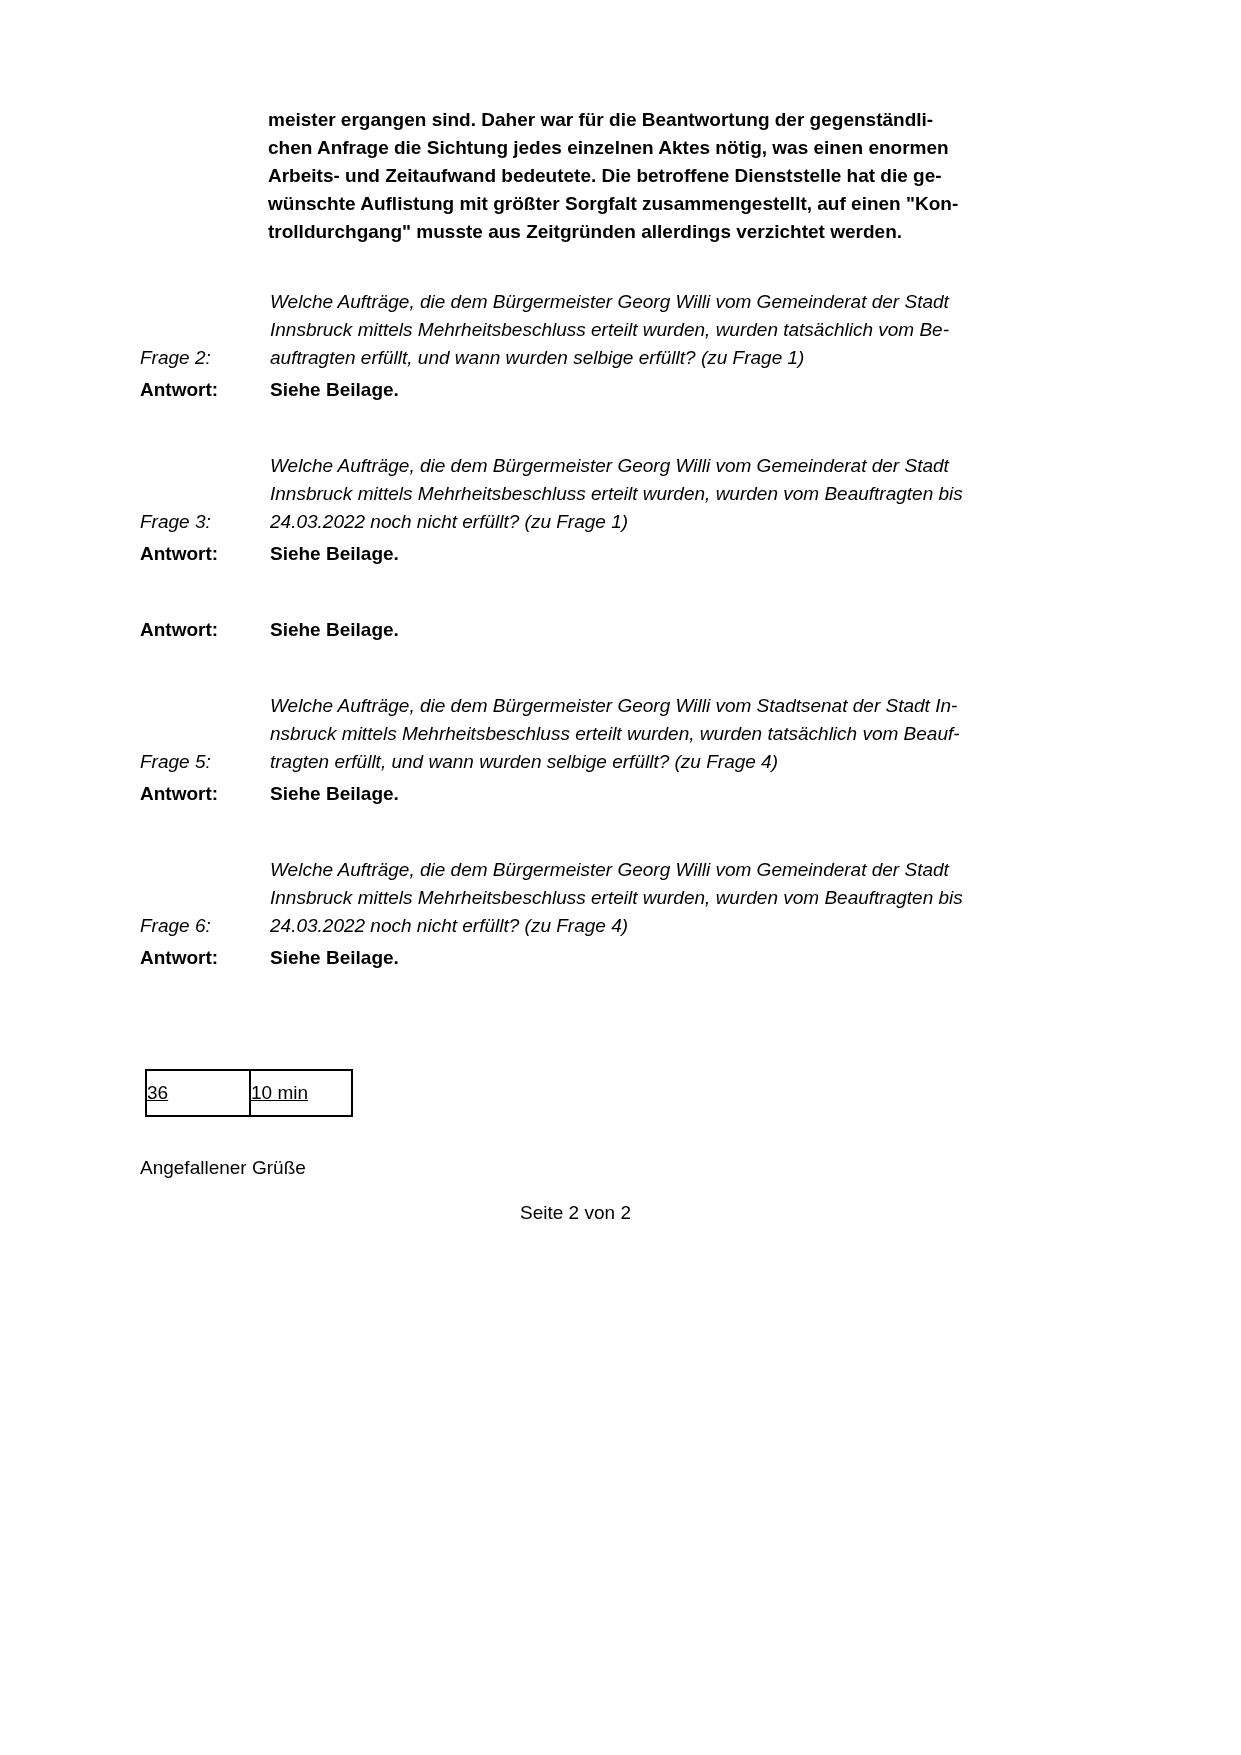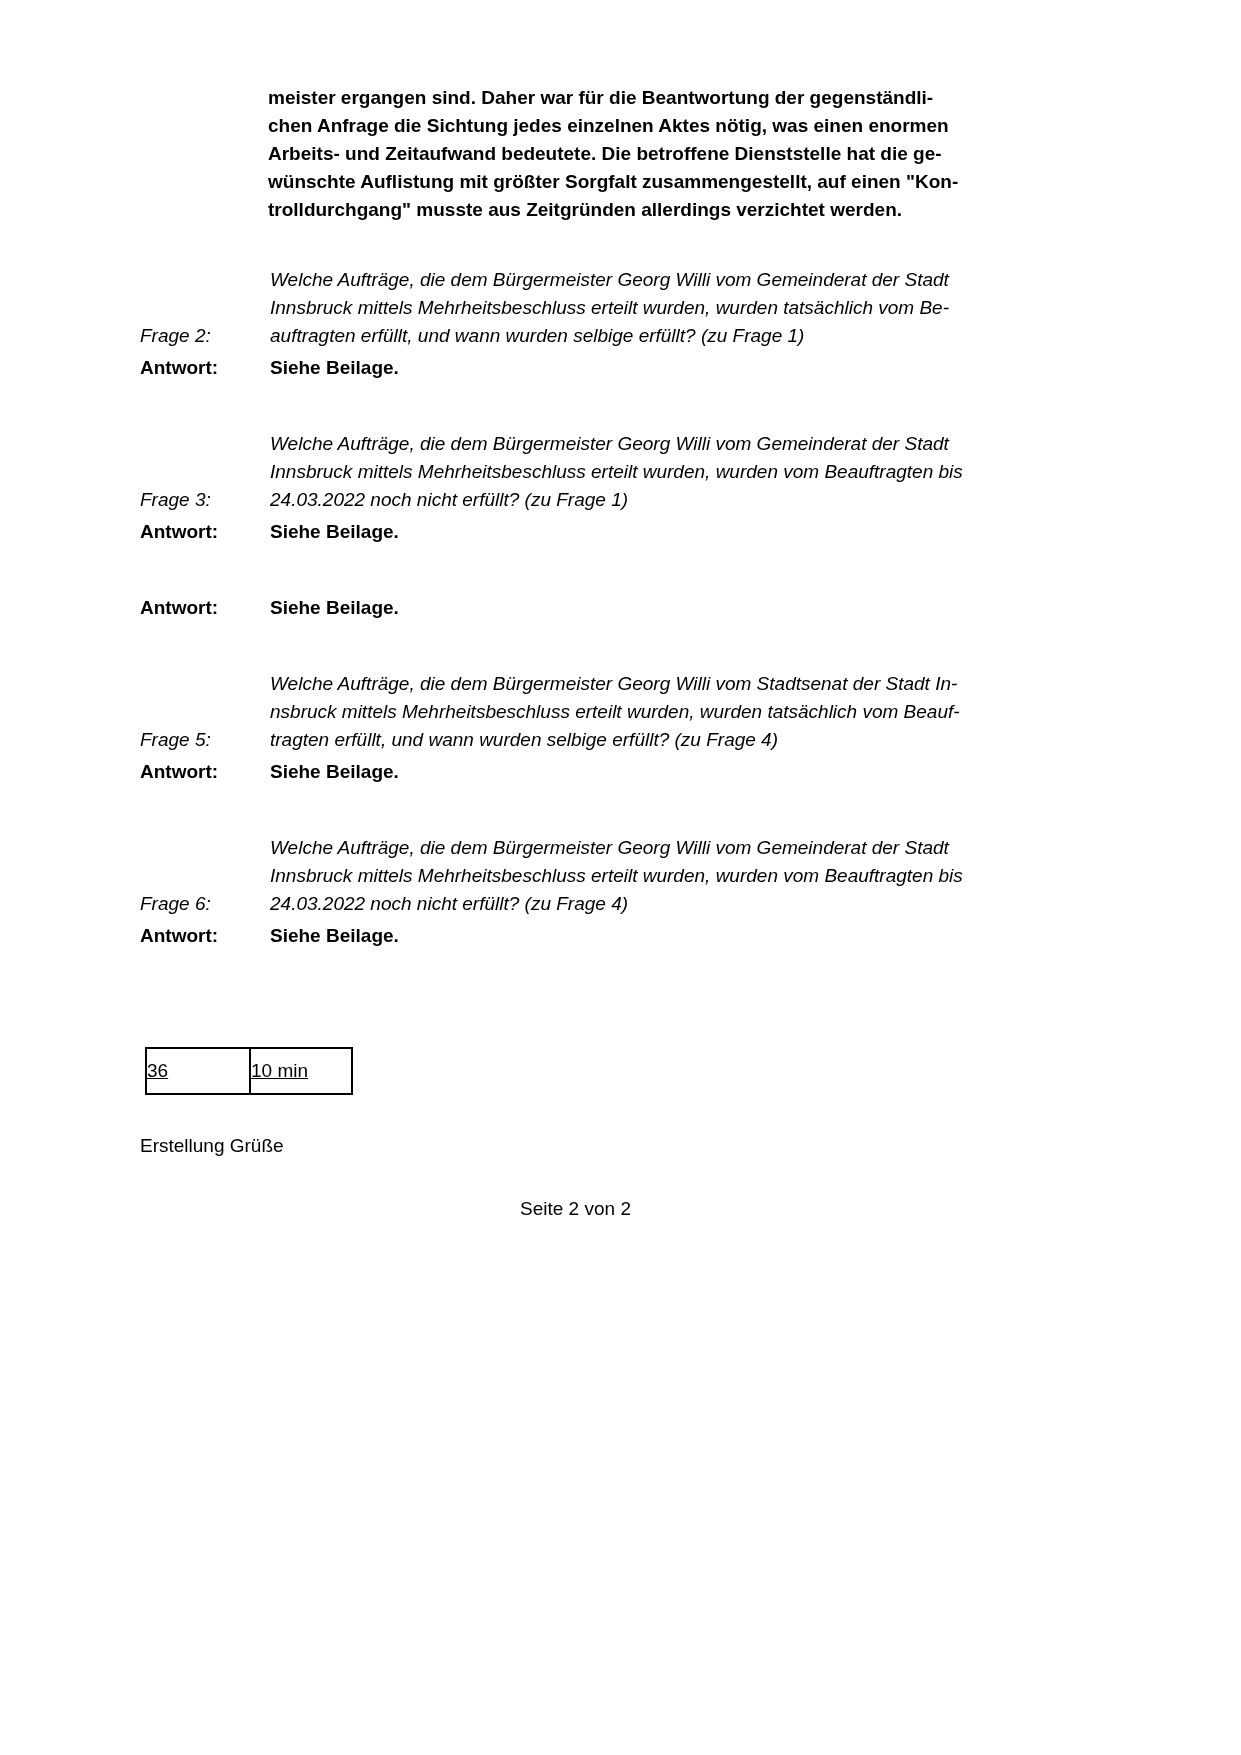--- a/index.html
+++ b/index.html
@@ -8,21 +8,21 @@
     position: relative;
     width: 1241px;
     height: 1755px;
     background: #ffffff;
     color: #000000;
     font-family: "Liberation Sans", sans-serif;
     font-size: 19px;
     line-height: 28px;
     overflow: hidden;
   }
-  .content { padding-top: 84px; }
+  .content { padding-top: 106px; }
 
   .intro {
     margin-left: 268px;
     width: 780px;
     font-weight: bold;
     white-space: pre-line;
   }
 
   .qa-item { margin-left: 140px; margin-top: 48px; }
   .qa-item.first { margin-top: 42px; }
@@ -51,21 +51,21 @@
     height: 44px;
     padding-top: 8px;
     text-align: left;
     text-decoration: underline;
   }
   .effort-cell + .effort-cell { border-left: 2px solid #000000; }
 
   .closing { margin-left: 140px; margin-top: 37px; }
   .signature { margin-left: 140px; margin-top: 36px; }
   .signature sup { font-size: 13px; line-height: 0; vertical-align: super; }
-  .footer { margin-top: 35px; text-align: center; padding-right: 90px; }
+  .footer { margin-top: 17px; text-align: center; padding-right: 90px; }
 </style>
 </head>
 <body>
 
 <div class="page">
   <div class="content">
 
     <div class="intro">meister ergangen sind. Daher war für die Beantwortung der gegenständli-
 chen Anfrage die Sichtung jedes einzelnen Aktes nötig, was einen enormen
 Arbeits- und Zeitaufwand bedeutete. Die betroffene Dienststelle hat die ge-
@@ -131,19 +131,19 @@
       </div>
     </div>
 
     <div class="effort-row">
       <div class="effort-table">
         <div class="effort-cell">36</div>
         <div class="effort-cell">10 min</div>
       </div>
     </div>
 
-    <div class="closing">Erstellung Grüße</div>
+    <div class="closing">Angefallener Grüße</div>
 
 
     <div class="footer">Seite 2 von 2</div>
 
   </div>
 </div>
 
 </body></html>

